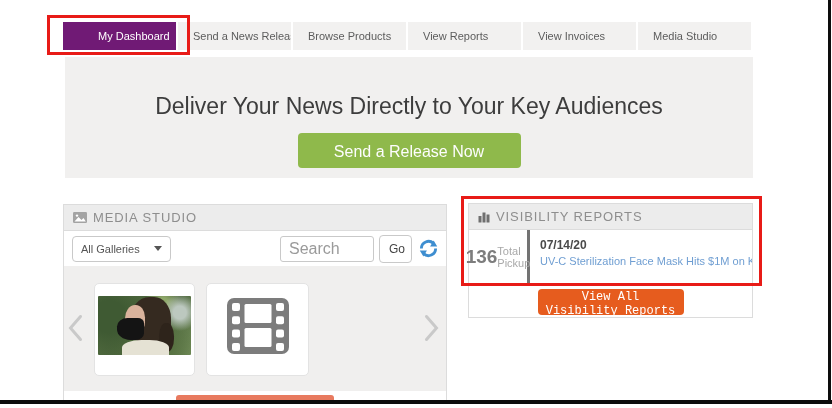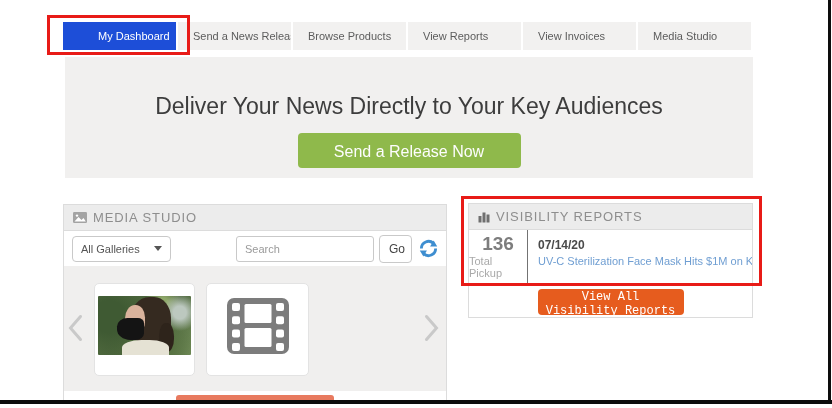--- a/index.html
+++ b/index.html
@@ -8,21 +8,21 @@
 
   
   .frame-right  { position:absolute; left:828px; top:0; width:3px; height:404px; background:#0d0d0d; }
   .frame-bottom { position:absolute; left:0; top:400px; width:832px; height:4px; background:#0d0d0d; }
 
   
   .nav { position:absolute; left:63px; top:22px; display:flex; }
   .tab { width:113px; height:28px; line-height:28px; margin-right:2px; background:#f2f1f0;
          color:#5c5c5c; font-size:11px; padding-left:15px; box-sizing:border-box; cursor:pointer;
          white-space:nowrap; overflow:hidden; }
-  .tab.active { background:#1d4ed8; color:#ffffff;padding-left:35px; }
+  .tab.active { background:#701a75; color:#ffffff;padding-left:35px; }
 
   
   .hero { position:absolute; left:65px; top:57px; width:688px; height:121px; background:#f1f0ef; text-align:center; }
   .hero-title { margin:0; padding-top:36px; font-size:23px; font-weight:400; color:#3d3d3d; }
   .hero-cta { margin-top:13px; display:inline-block; width:223px; height:35px; line-height:35px;
               background:#8fb94b; color:#fdfdfd; font-size:16px; border:none; border-radius:4px; cursor:pointer; }
 
   
   .panel { position:absolute; background:#fff; border:1px solid #dcdcdc; box-sizing:border-box; }
   .panel-header { height:25px; background:#ececec; border-bottom:1px solid #dcdcdc; display:flex;
@@ -30,22 +30,22 @@
   .panel-header svg { margin-right:6px; flex:none; }
 
   
   #media-panel { left:63px; top:204px; width:384px; height:197px; }
   .ms-toolbar { height:35px; display:flex; align-items:center; padding:0 8px; background:#fff; }
   .ms-select { width:99px; height:26px; border:1px solid #c9c9c9; border-radius:4px; background:#fff;
                display:flex; align-items:center; justify-content:space-between; padding:0 8px;
                font-size:11px; color:#555; box-sizing:border-box; cursor:pointer; }
   .caret { width:0; height:0; border-left:4px solid transparent; border-right:4px solid transparent;
            border-top:5px solid #555; }
-  .ms-search { margin-left:auto; width:138px; height:26px; border:1px solid #c9c9c9; border-radius:3px;
-               font-size:11px; padding:4px 8px; box-sizing:border-box; color:#555; font-family:"Liberation Sans", sans-serif; }
+  .ms-search { margin-left:auto; width:94px; height:26px; border:1px solid #c9c9c9; border-radius:3px;
+               font-size:16px; padding:4px 8px; box-sizing:border-box; color:#555; font-family:"Liberation Sans", sans-serif; }
   .ms-search::placeholder { color:#9a9a9a; }
   .ms-go { margin-left:5px; width:33px; height:28px; background:#fff; border:1px solid #c9c9c9;
            border-radius:4px; font-size:12px; color:#444; cursor:pointer; font-family:"Liberation Sans", sans-serif;text-align:right; }
   .ms-refresh { margin-left:7px; cursor:pointer; display:flex; align-items:center; }
 
   .carousel { position:relative; height:125px; background:#f0efee; }
   .chev { position:absolute; top:48px; cursor:pointer; }
   .chev-left { left:4px; }
   .chev-right { right:7px; }
   .card { position:absolute; top:17px; background:#fff; border:1px solid #e3e3e3; border-radius:5px;
@@ -67,21 +67,21 @@
   .ph-face { left:29%; top:16%; width:22%; height:46%; background:#d9b39c; border-radius:52% 48% 42% 58%; }
   .ph-mask { left:20%; top:37%; width:30%; height:38%; background:#141414; border-radius:38% 22% 30% 48%; }
   .ph-top  { left:26%; bottom:-4%; width:50%; height:30%; background:#e5e2d4; border-radius:42% 42% 0 0; }
 
   .upload-peek { position:absolute; left:50%; transform:translateX(-50%); bottom:0; width:158px; height:5px;
                  background:#e87a5f; border-radius:3px 3px 0 0; cursor:pointer; }
 
   
   #vis-panel { left:468px; top:203px; width:285px; height:115px; }
   .vis-row { display:flex; height:53px; border-bottom:1px solid #ececec; }
-  .vis-metric { width:58px; flex:none; border-right:1px solid #737373; display:flex; flex-direction:column;
+  .vis-metric { width:58px; flex:none; border-right:3px solid #737373; display:flex; flex-direction:row;
                 align-items:center; justify-content:center; }
   .vis-number { font-size:19px; font-weight:bold; color:#7d7d7d; line-height:20px; }
   .vis-metric-label { font-size:11px; color:#a9a9a9; margin-top:1px; }
   .vis-detail { padding:8px 10px 0; overflow:hidden; }
   .vis-date { font-size:12px; font-weight:bold; color:#4a4a4a; }
   .vis-link { font-size:11px; color:#6f9ed2; margin-top:3px; white-space:nowrap; cursor:pointer; }
   .vis-btn-row { text-align:center; }
   .vis-btn { margin-top:5px; width:146px; height:26px; background:#e65c1e; border:none; border-radius:4px;
              color:#fff; font-size:12px; cursor:pointer; font-family:Liberation Mono, monospace; }
 

